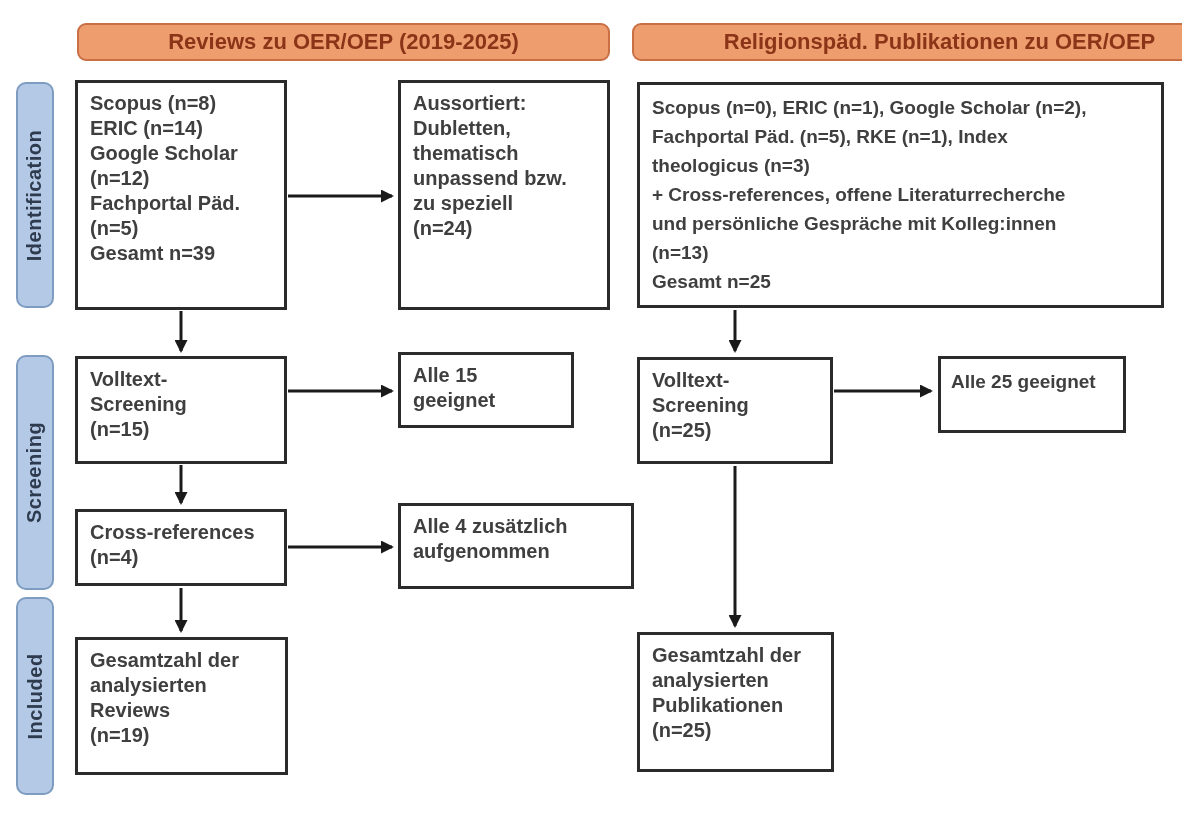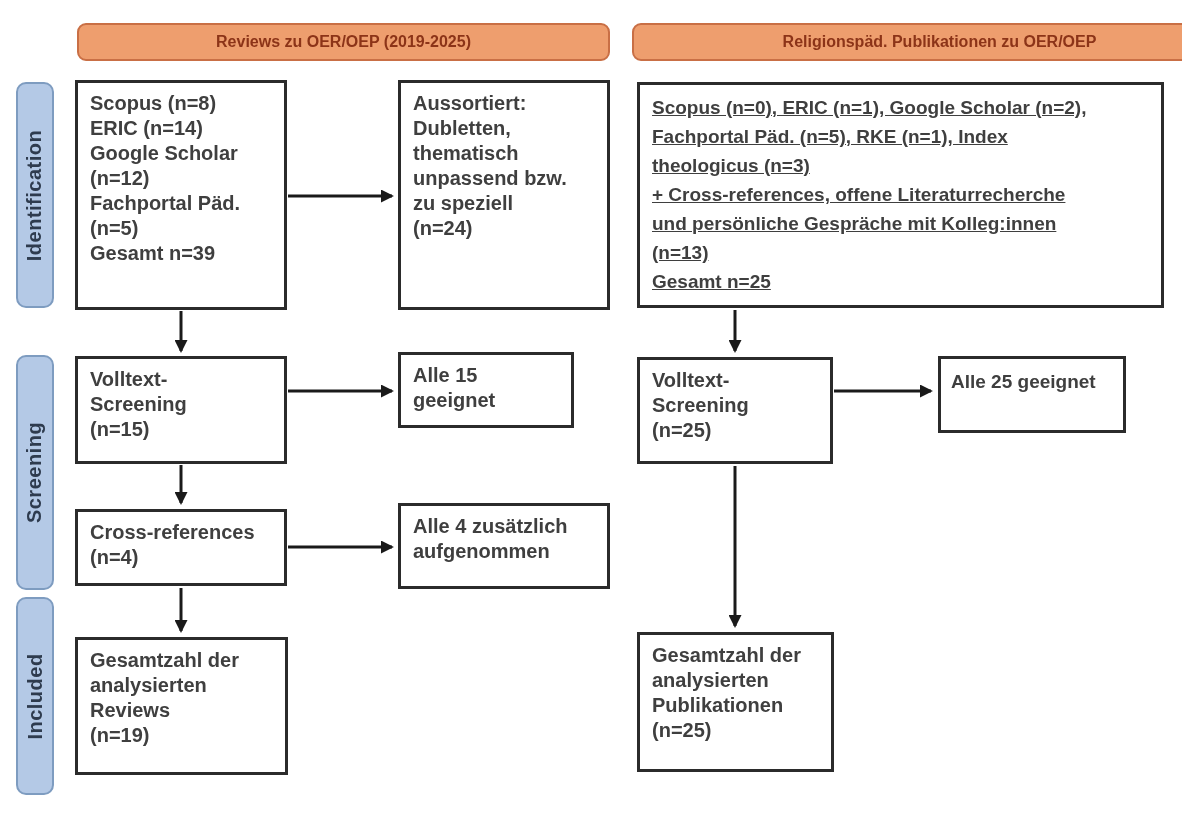--- a/index.html
+++ b/index.html
@@ -3,21 +3,21 @@
 <meta charset="utf-8">
 <style>
   html,body { margin:0; padding:0; background:#ffffff; }
   .canvas {
     position:relative; width:1182px; height:820px; background:#ffffff;
     font-family:"Liberation Sans", sans-serif; overflow:hidden;
   }
   .col-header {
     position:absolute; box-sizing:border-box;
     background:#EE9E6E; border:2px solid #C96F45; border-radius:9px;
-    color:#8C3418; font-weight:bold; font-size:16px;
+    color:#8C3418; font-weight:bold; font-size:22px;
     display:flex; align-items:center; justify-content:center;
     white-space:nowrap;
   }
   #hdr-left  { left:77px;  top:23px; width:533px; height:38px; }
   #hdr-right { left:632px; top:23px; width:615px; height:38px; }
 
   .stage {
     position:absolute; box-sizing:border-box; width:38px;
     background:#B4C9E6; border:2px solid #7E9CC0; border-radius:10px;
     display:flex; align-items:center; justify-content:center;
@@ -34,24 +34,24 @@
     position:absolute; box-sizing:border-box; background:#ffffff;
     border:3px solid #2B2B2B; color:#3F3F3F;
     font-weight:bold; font-size:20px; line-height:25px;
     padding:8px 12px; white-space:pre-line;
   }
   #box-l-sources         { left:75px;  top:80px;  width:212px; height:230px; }
   #box-l-excluded        { left:398px; top:80px;  width:212px; height:230px; }
   #box-l-fulltext        { left:75px;  top:356px; width:212px; height:108px; }
   #box-l-fulltext-result { left:398px; top:352px; width:176px; height:76px;  }
   #box-l-crossref        { left:75px;  top:509px; width:212px; height:77px;  }
-  #box-l-crossref-result { left:398px; top:503px; width:212px; height:86px;  }
+  #box-l-crossref-result { left:398px; top:503px; width:236px; height:86px;  }
   #box-l-total           { left:75px;  top:637px; width:213px; height:138px; }
 
-  #box-r-sources         { left:637px; top:82px;  width:527px; height:226px; font-size:19px; line-height:29px;text-decoration:underline; }
+  #box-r-sources         { left:637px; top:82px;  width:527px; height:226px; font-size:19px; line-height:29px; }
   #box-r-fulltext        { left:637px; top:357px; width:196px; height:107px; }
   #box-r-fulltext-result { left:938px; top:356px; width:188px; height:77px; font-size:19px; padding:10px 10px; }
   #box-r-total           { left:637px; top:632px; width:197px; height:140px; }
 
   svg.arrows { position:absolute; left:0; top:0; width:1182px; height:820px; pointer-events:none; }
   svg.arrows line { stroke:#1A1A1A; stroke-width:3; }
 </style>
 </head>
 <body>
 

